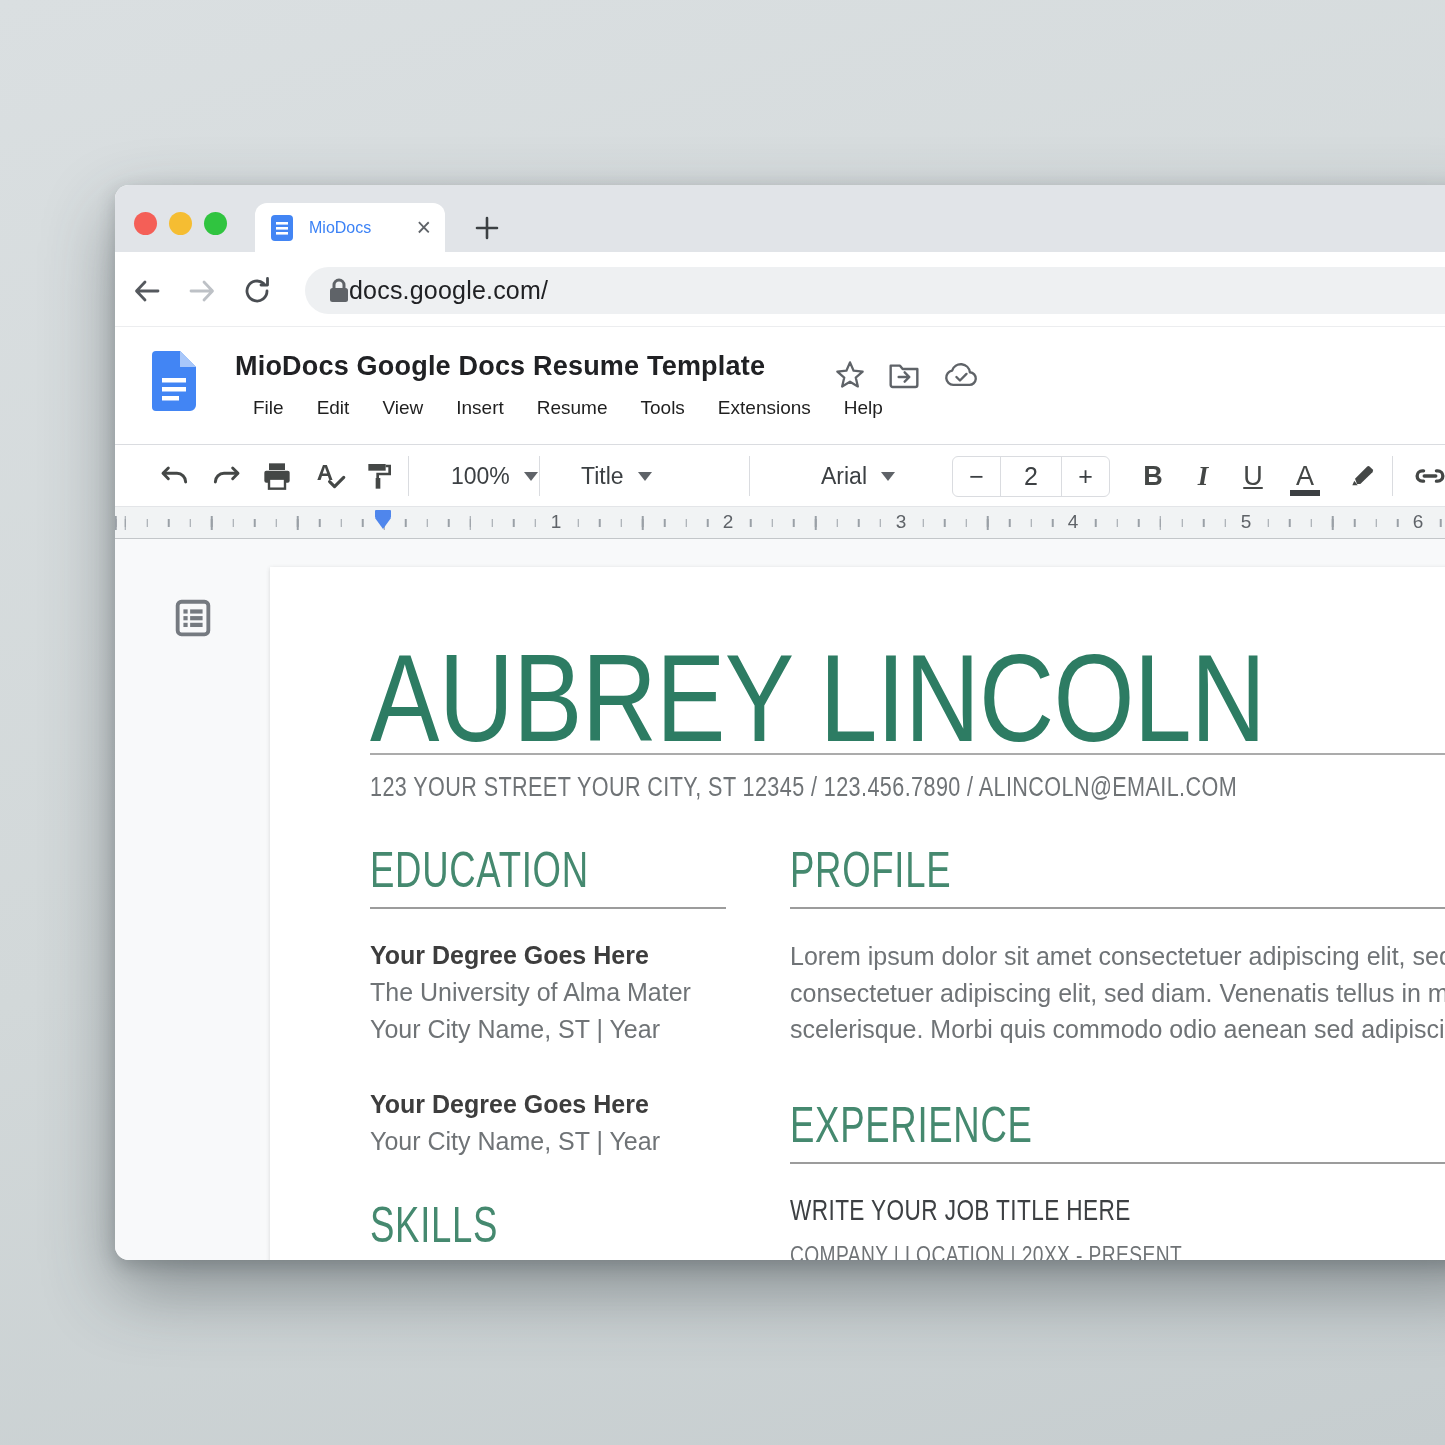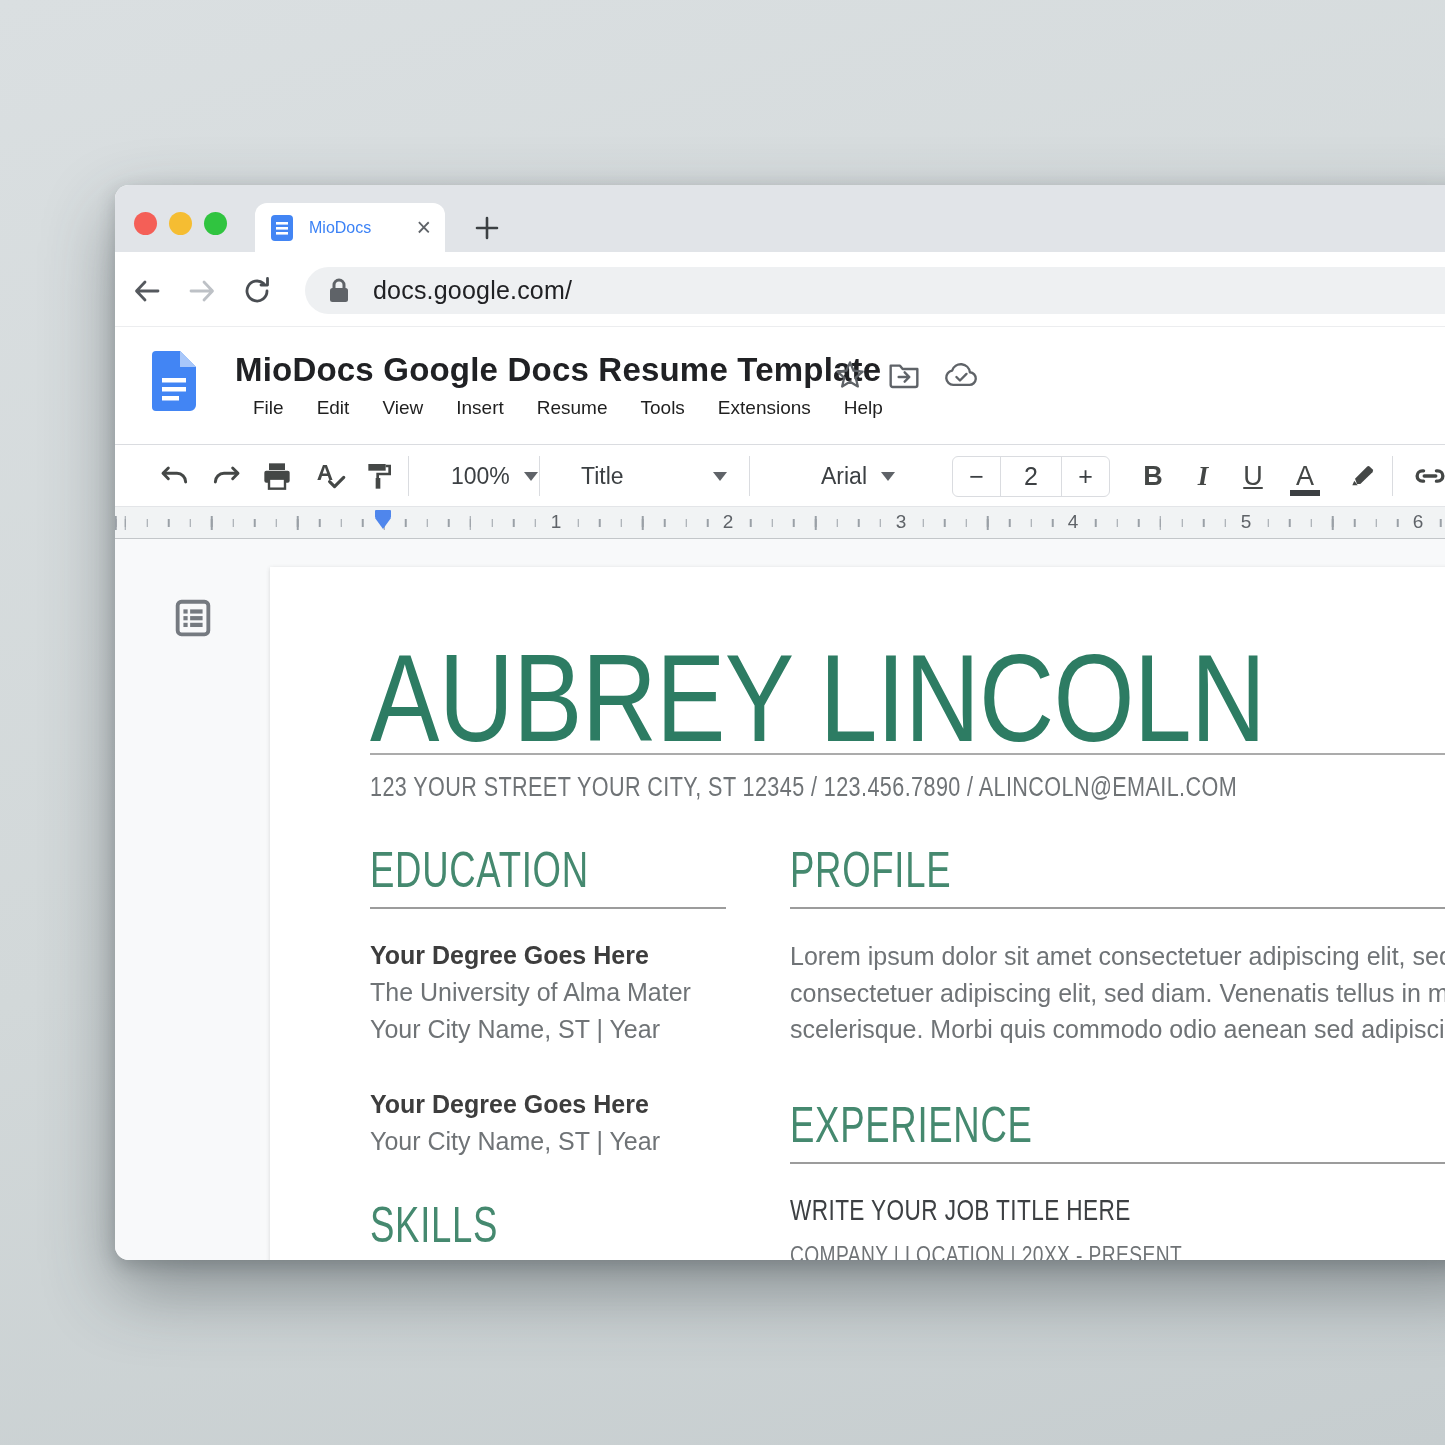--- a/index.html
+++ b/index.html
@@ -36,26 +36,26 @@
 
   
   .navbar { position:relative; height:75px; background:#fff; flex:none;
             border-bottom:1px solid #ecedef; }
   .nav-ic { position:absolute; top:24px; }
   .urlpill {
     position:absolute; left:190px; top:15px; height:47px; width:1180px;
     background:#eef0f2; border-radius:24px; display:flex; align-items:center;
     padding-left:24px;
   }
-  .url-text { font-size:25px; color:#202124; margin-left:24px; letter-spacing:.2px; }
+  .url-text { font-size:25px; color:#202124; margin-left:0; letter-spacing:.2px; }
 
   
   .docshead { position:relative; height:117px; background:#fff; flex:none; }
   .docs-logo { position:absolute; left:37px; top:24px; }
-  .doc-title { position:absolute; left:120px; top:24px; font-size:33px; font-weight:bold;
+  .doc-title { position:absolute; left:120px; top:24px; font-size:27px; font-weight:bold;
                color:#202124; letter-spacing:.2px; }
   .head-ic { position:absolute; top:32px; color:#5f6368; }
   .menubar { position:absolute; left:138px; top:70px; display:flex; gap:33px; }
   .menu-item { font-size:19px; color:#1f1f1f; }
 
   
   .toolbar { position:relative; height:63px; background:#fff; flex:none;
              border-top:1px solid #dadce0; border-bottom:1px solid #e3e5e8; }
   .tb { position:absolute; top:12px; height:38px; display:flex; align-items:center;
         color:#444746; }
@@ -221,21 +221,21 @@
       <path d="M4 3 h13 v5 H4 Z" fill="#444746"></path>
       <path d="M17 4.5 h3 v6 h-9 v3" fill="none" stroke="#444746" stroke-width="2"></path>
       <rect x="9.5" y="13.5" width="3.5" height="8" fill="#444746"></rect>
     </svg>
     <div class="tb-sep" style="left:293px"></div>
     <div class="tb" style="left:322px">
       <span class="tb-text">100%</span>
         <span class="caret"></span>
     </div>
     <div class="tb-sep" style="left:424px"></div>
-    <div class="tb" style="left:452px; width:160px; justify-content:space-between">
+    <div class="tb" style="left:452px; width:160px; ">
       <span class="tb-text">Title</span>
         <span class="caret"></span>
     </div>
     <div class="tb-sep" style="left:634px"></div>
     <div class="tb" style="left:660px; width:152px; justify-content:center">
       <span class="tb-text">Arial</span>
         <span class="caret"></span>
     </div>
     <div class="stepper">
       <div class="step-minus">−</div>

